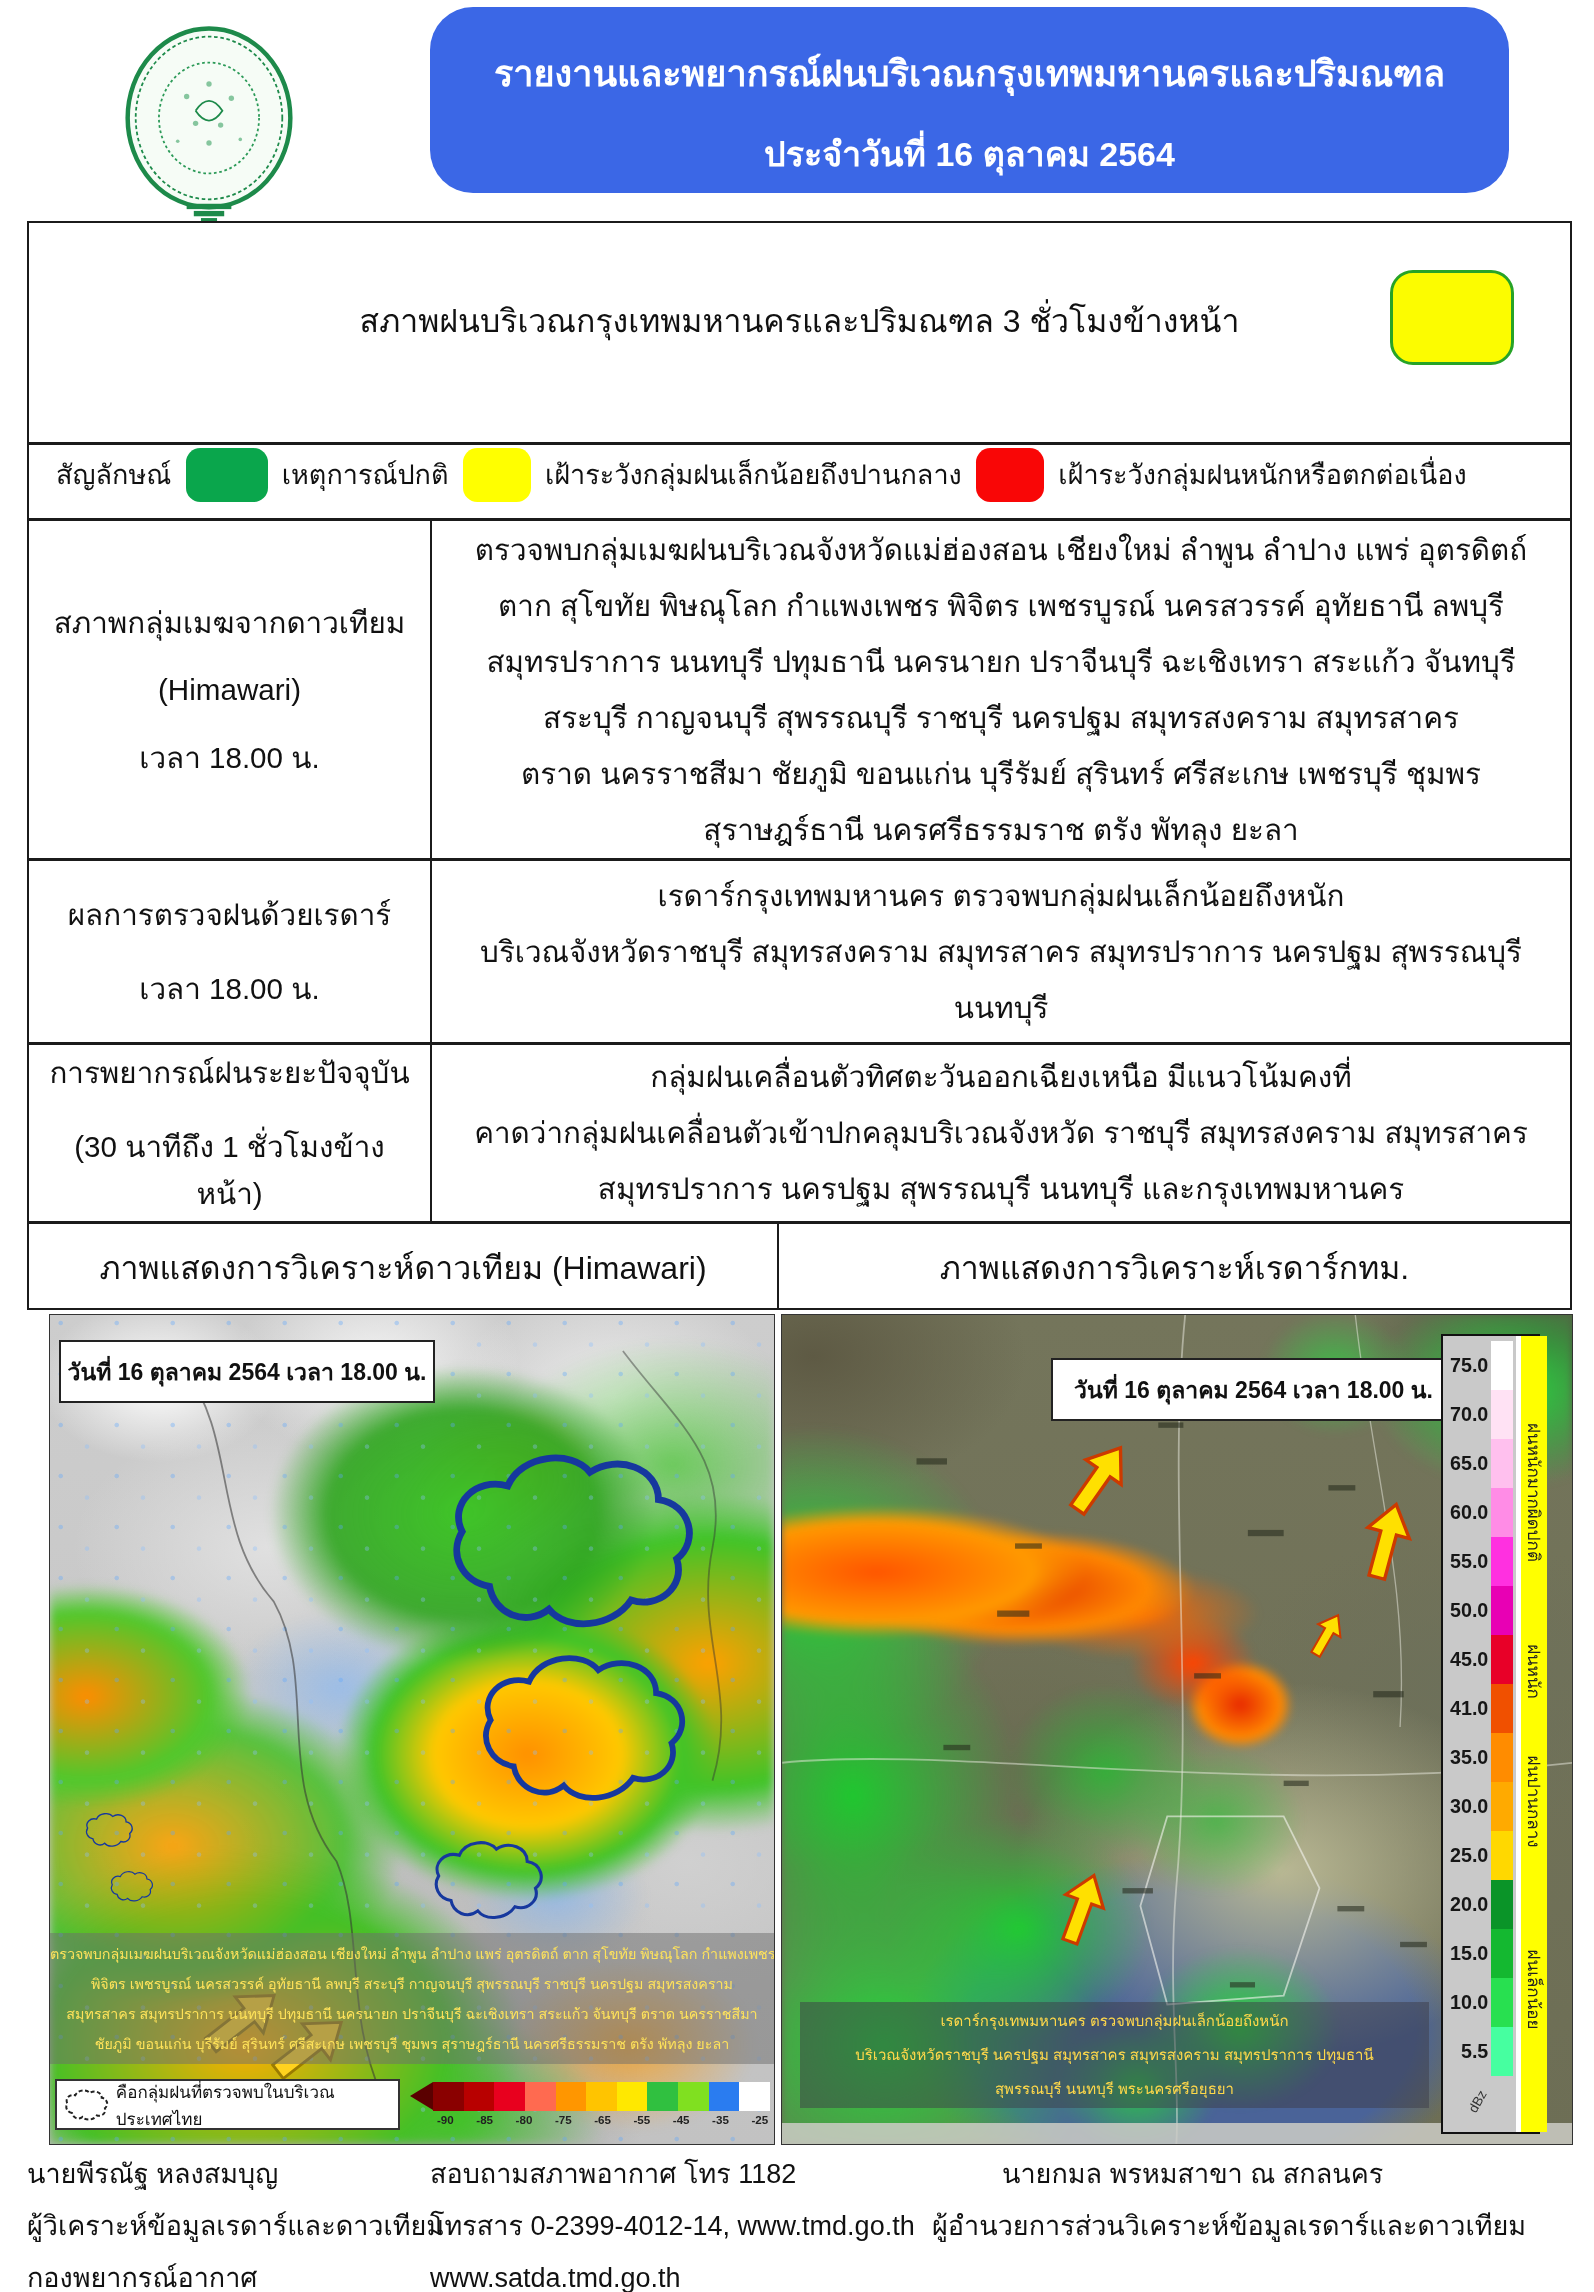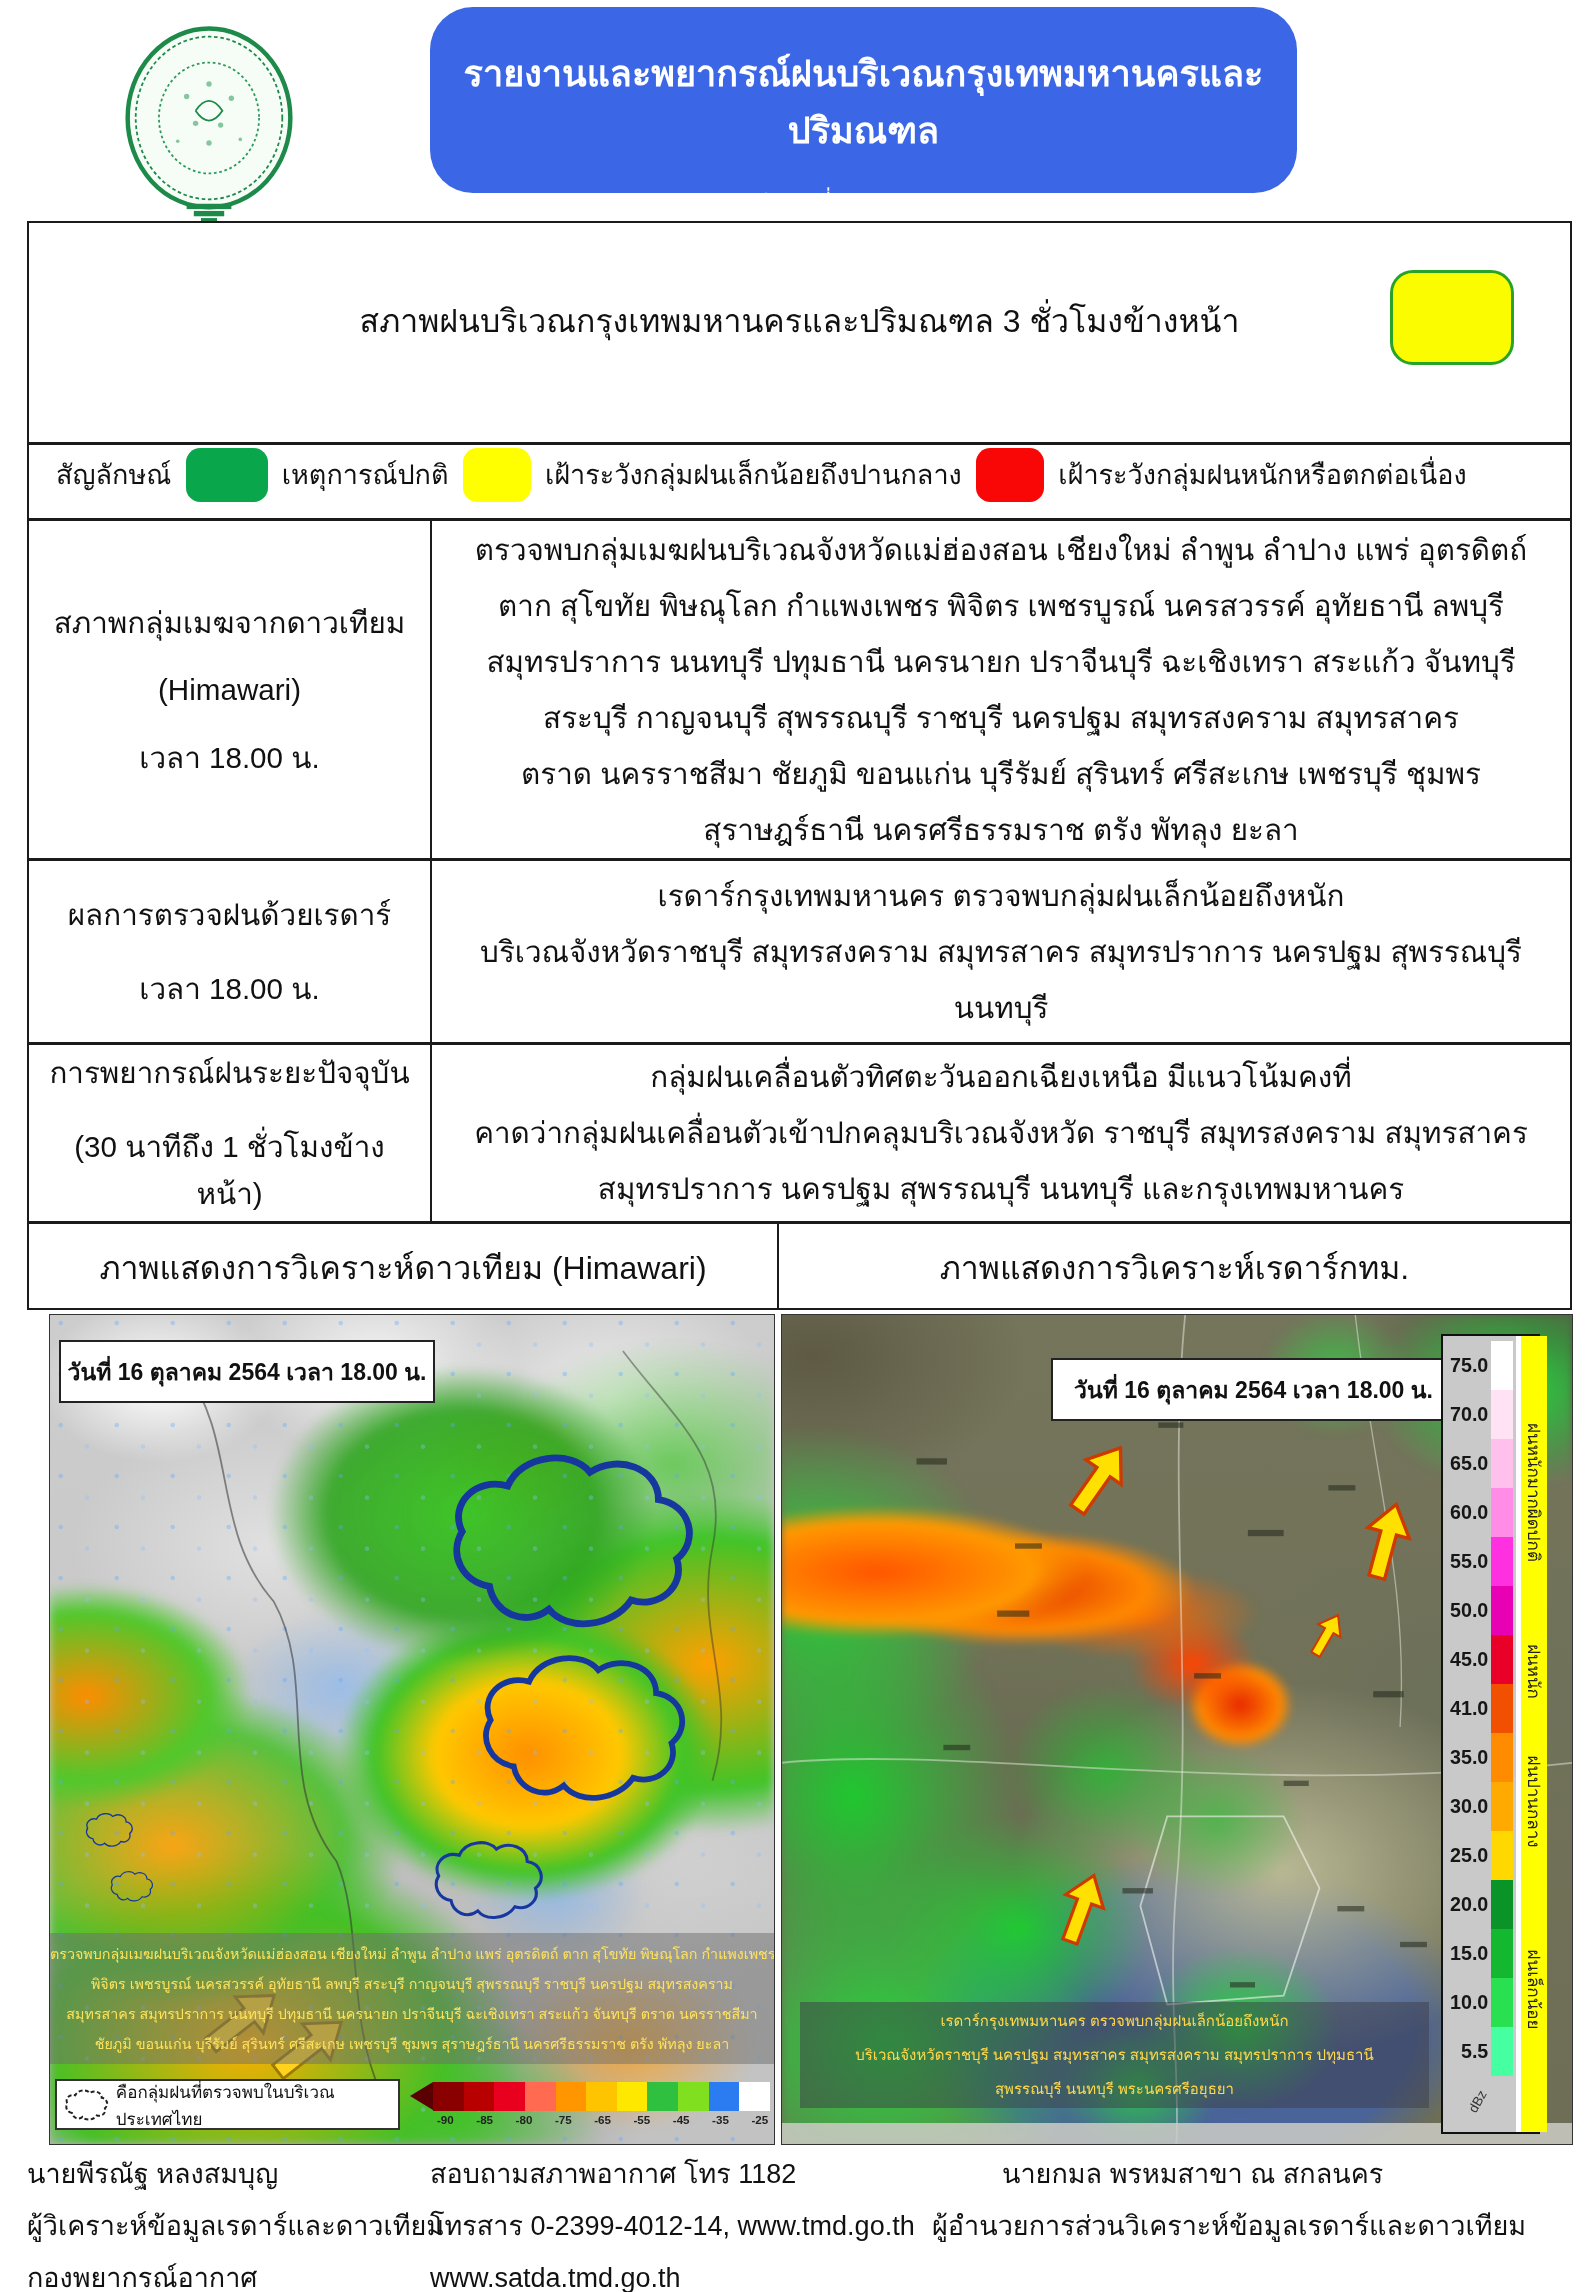--- a/index.html
+++ b/index.html
@@ -2,24 +2,24 @@
 <html style="font-size:14.3px"><head>
 <meta charset="utf-8">
 <style>
   * { margin:0; padding:0; box-sizing:border-box; }
   body { background:#888; }
   .page { position:relative; width:1594px; height:2293px; background:#fff;
           font-family:"Liberation Sans", sans-serif; color:#111; overflow:hidden; }
 
   
   .logo { position:absolute; left:124px; top:25px; width:170px; height:202px; }
-  .title-box { position:absolute; left:430px; top:7.2px; width:867px; height:186px;
+  .title-box { position:absolute; left:430px; top:7.2px; width:1079px; height:186px;
                background:#3b67e6; border-radius:43px; color:#fff; text-align:center; }
   .title-box .t1 { margin-top:38px; font-size:36px; font-weight:bold; }
-  .title-box .t2 { margin-top:25px; font-size:25px; font-weight:normal; }
+  .title-box .t2 { margin-top:25px; font-size:34px; font-weight:bold; }
 
   
   .main-table { position:absolute; left:27px; top:221px; width:1545px; height:1089px;
                 border:2.7px solid #1b1b1b; background:#fff; }
   .trow { position:absolute; left:0; width:100%; display:flex; }
   .btop { border-top:3.6px solid #1b1b1b; }
   .row-heading { top:0; height:219px; }
   .heading-text { position:absolute; left:0; width:100%; top:72px; text-align:center;
                   font-size:32px; }
   .status-badge { position:absolute; right:56px; top:47px; width:124px; height:95px;

